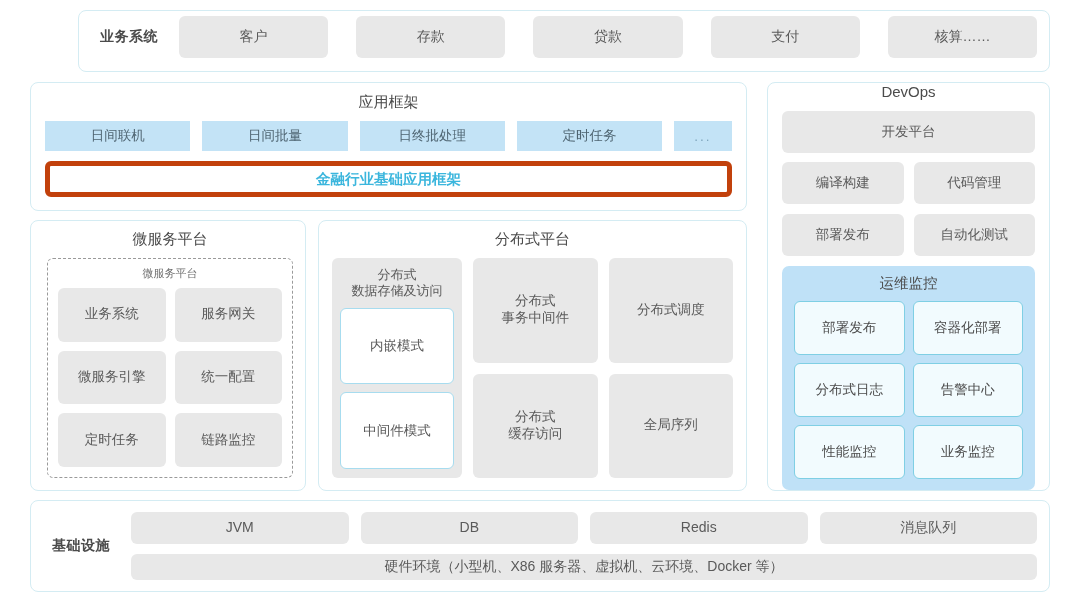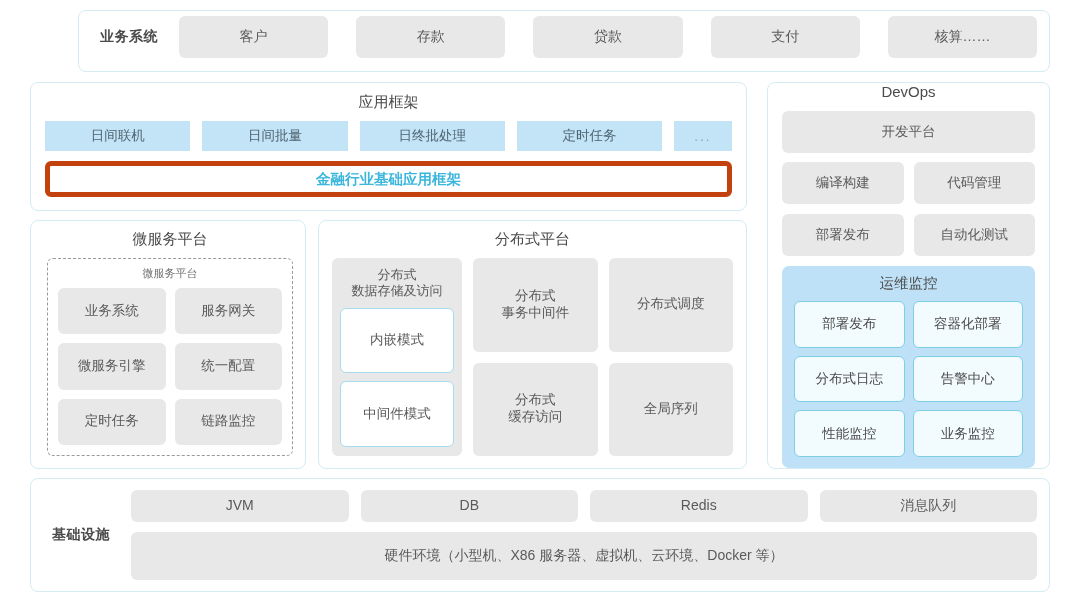--- a/index.html
+++ b/index.html
@@ -147,21 +147,21 @@
   .infra-row {
     flex: 0 0 auto;
     display: flex;
     align-items: center;
     padding: 11px 12px 11px 0;
   }
   .infra-body { flex: 1; display: flex; flex-direction: column; gap: 10px; }
   .infra-top { display: flex; gap: 12px; }
   .infra-top .tile-gray { flex: 1; height: 32px; }
   .infra-bar {
-    background: #e8e8e8; border-radius: 6px; height: 48px;
+    background: #e8e8e8; border-radius: 6px; height: 26px;
     display: flex; align-items: center; justify-content: center;
     font-size: 14px; color: #5a5a5a;
   }
 </style>
 </head>
 <body>
 
 <div class="page">
 
   <div class="shell biz-row">

